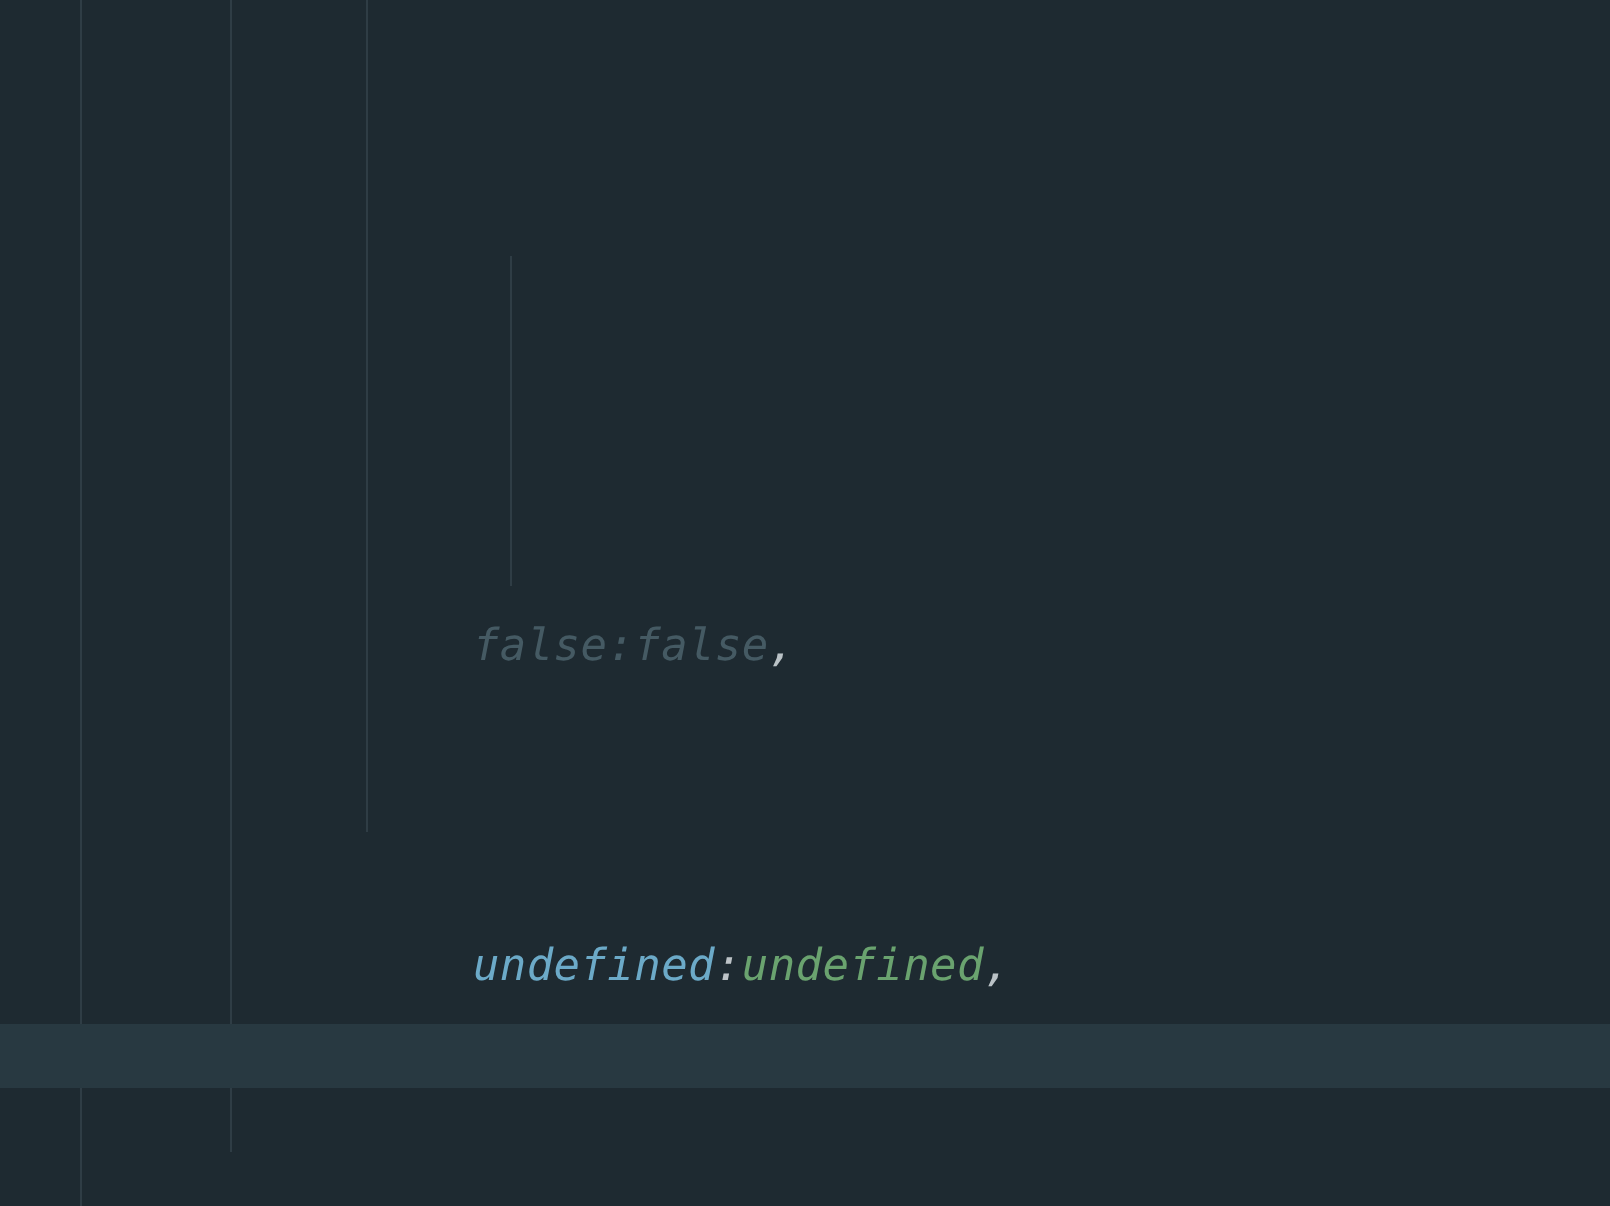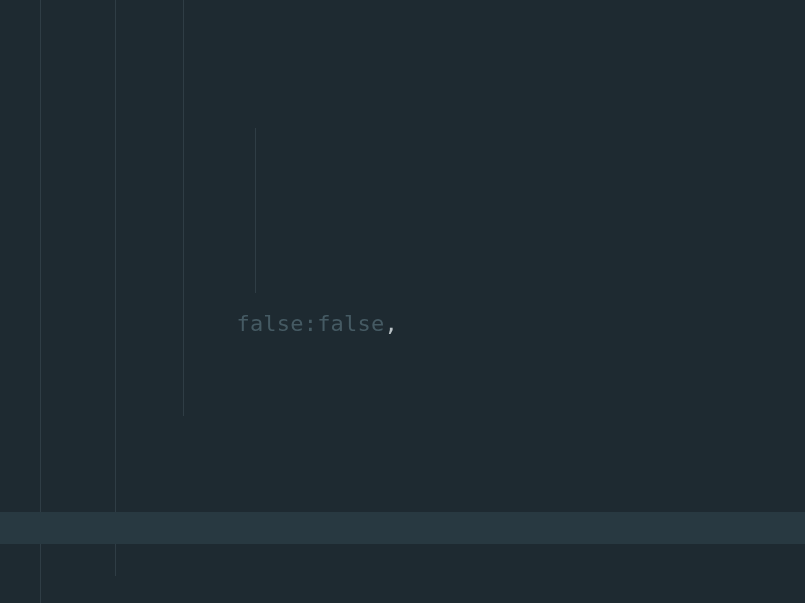--- a/index.html
+++ b/index.html
@@ -62,20 +62,21 @@
 
   .indent-stack {
     position: absolute;
     inset: 0;
     pointer-events: none;
     z-index: 0;
   }
 
   .line-wrap {
     position: relative;
+    font-style: italic;
   }
 </style>
 </head>
 <body>
 
 <div class="editor">
 
   
   <div class="indent-stack" aria-hidden="true">
     <div class="indent-guide g40" style="top:0;bottom:0;"></div>
@@ -86,20 +87,23 @@
 
   
   <div class="row-hl" style="top:512px;height:32px;"></div>
 
 
 <div class="line-wrap"><div class="line content" style="margin-top:-12px;">
   <span class="icon-col"></span>        <span class="dim"><span>false</span>:<span>false</span></span><span class="comma">,</span>
 </div></div>
 
 
+<div class="line-wrap"><div class="line content">
+  <span class="icon-col"></span>        <span class="key">undefined</span><span class="punct">:</span><span class="kw">undefined</span><span class="comma">,</span>
+</div></div>
 
 
 <div class="line-wrap"><div class="line content">
   <span class="icon-col"></span>        
 </div></div>
 
 
 
 
 

